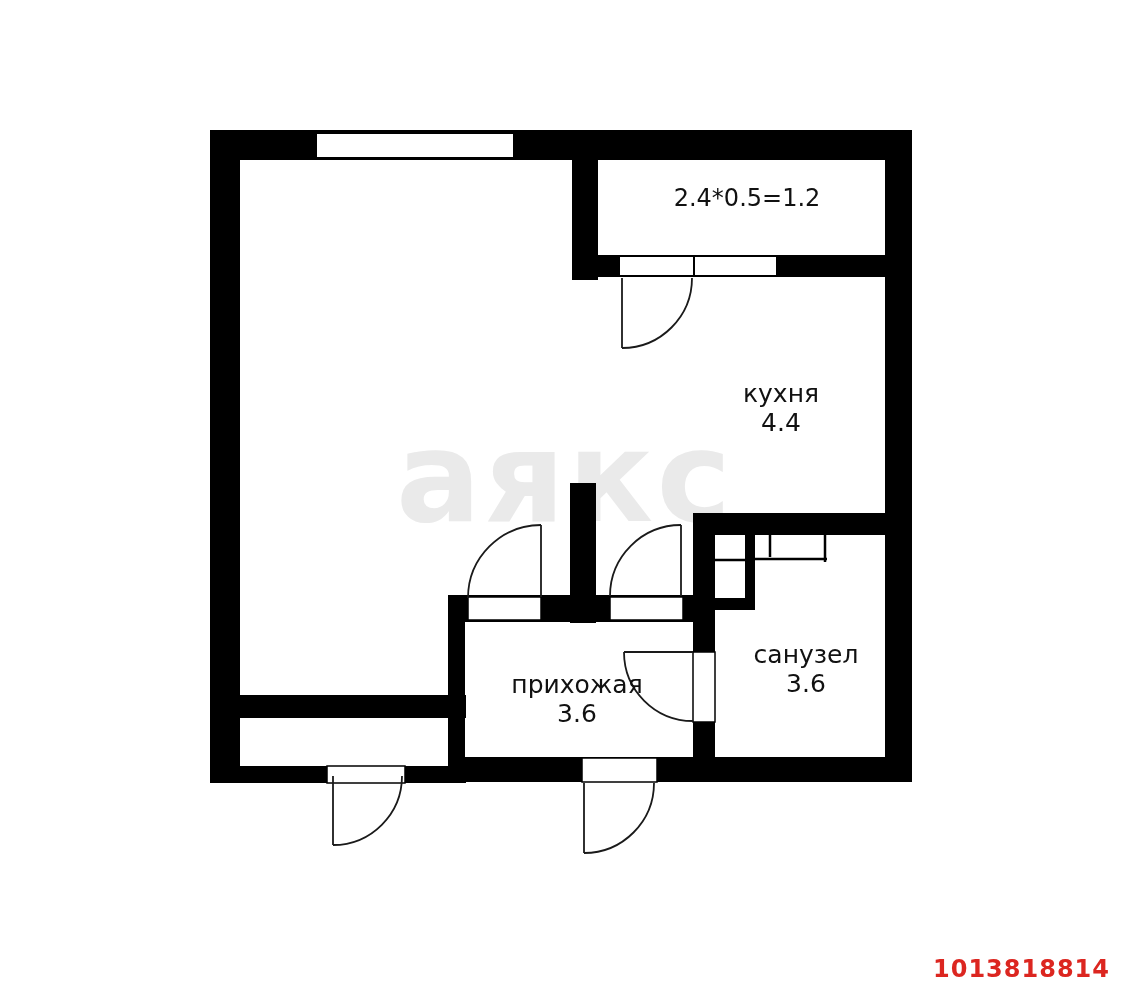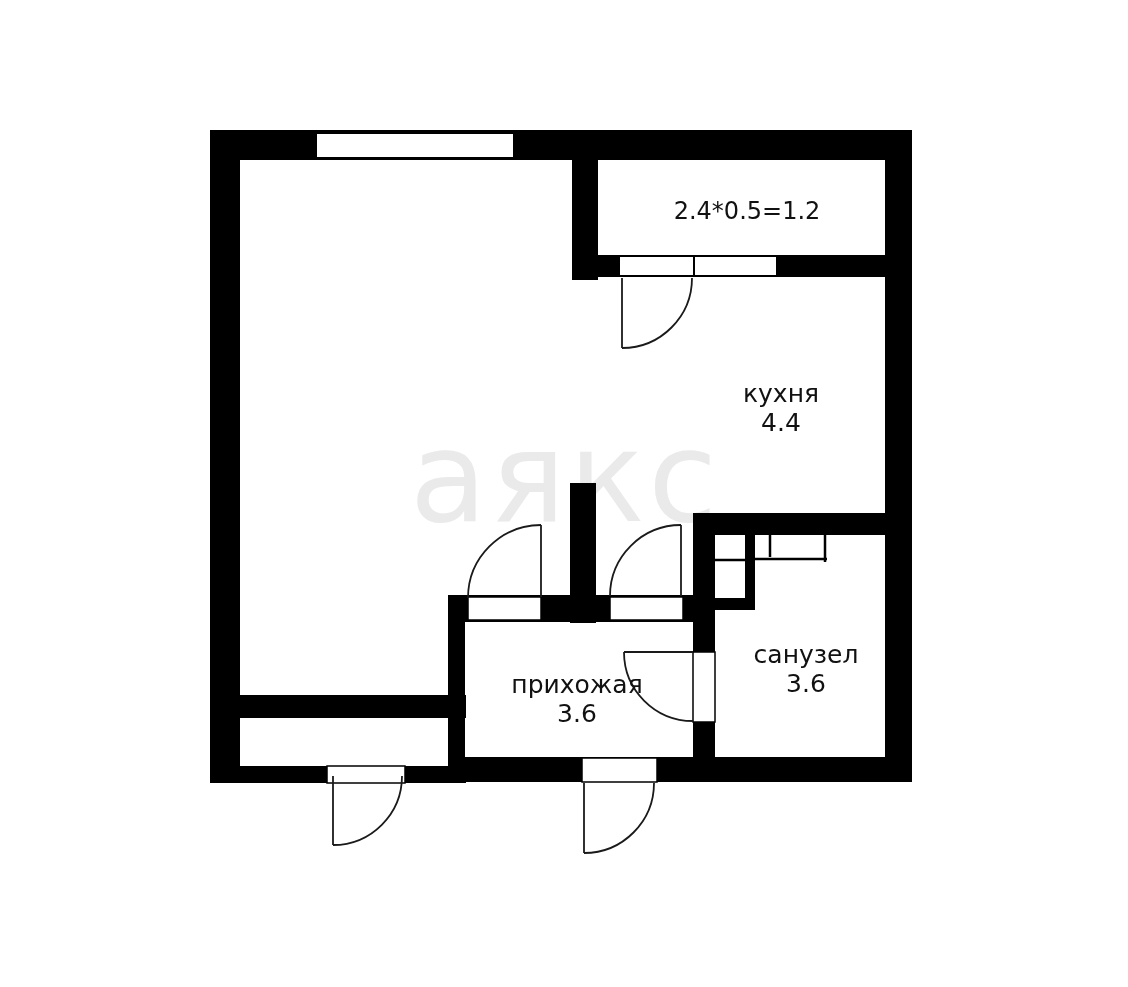--- a/index.html
+++ b/index.html
@@ -14,21 +14,21 @@
     width:1128px;height:987px;
     background:var(--bg);
     font-family:"DejaVu Sans", sans-serif;
     overflow:hidden;
   }
   .plan-svg{position:absolute;left:0;top:0;z-index:2;}
   .watermark{
     position:absolute;left:565px;top:483px;
     transform:translate(-50%,-54%);
     z-index:1;
-    font-size:126px;font-weight:400;letter-spacing:3px;
+    font-size:126px;font-weight:700;letter-spacing:3px;
     color:var(--watermark);
     white-space:nowrap;
     user-select:none;
   }
   .room-label{
     position:absolute;z-index:3;
     transform:translateX(-50%);
     text-align:center;
     color:#111;
     font-size:25px;line-height:29px;
@@ -120,16 +120,17 @@
   <div class="room-label" style="left:577px;top:670px">
     <div>прихожая</div>
     <div>3.6</div>
   </div>
 
   <div class="room-label" style="left:806px;top:640px">
     <div>санузел</div>
     <div>3.6</div>
   </div>
 
-  <div class="room-label" style="left:747px;top:197px;font-size:24px">2.4*0.5=1.2</div>
+  <div class="room-label" style="left:747px;top:184px;font-size:24px">2.4*0.5=1.2</div>
 
+  <div class="listing-id">1013818814</div>
 
 </div>
 
 </body></html>

